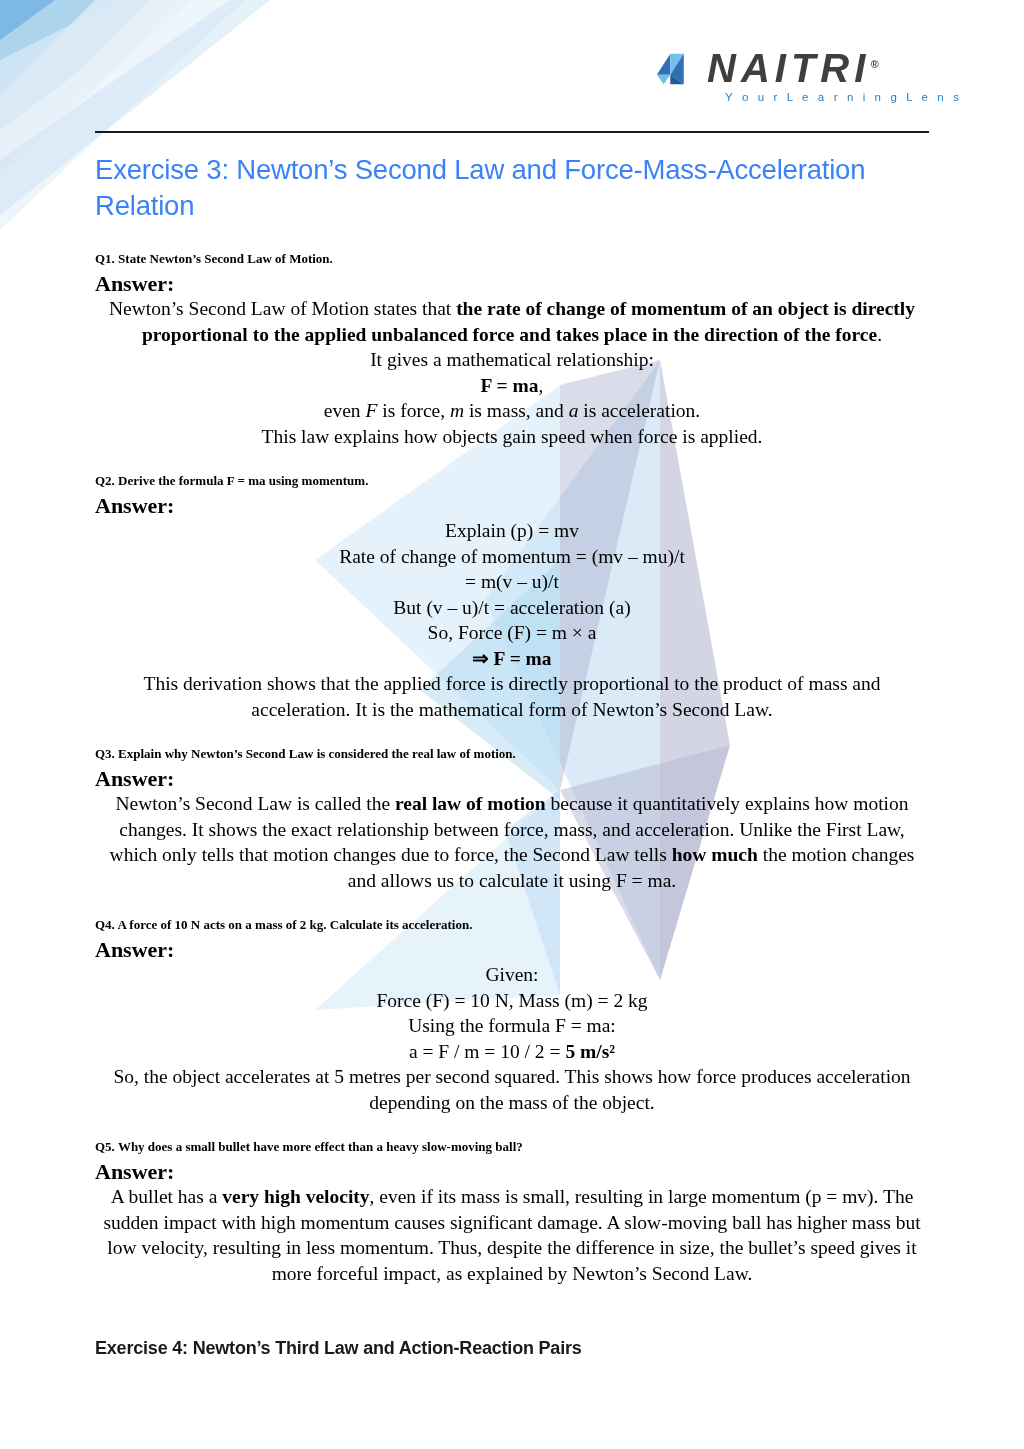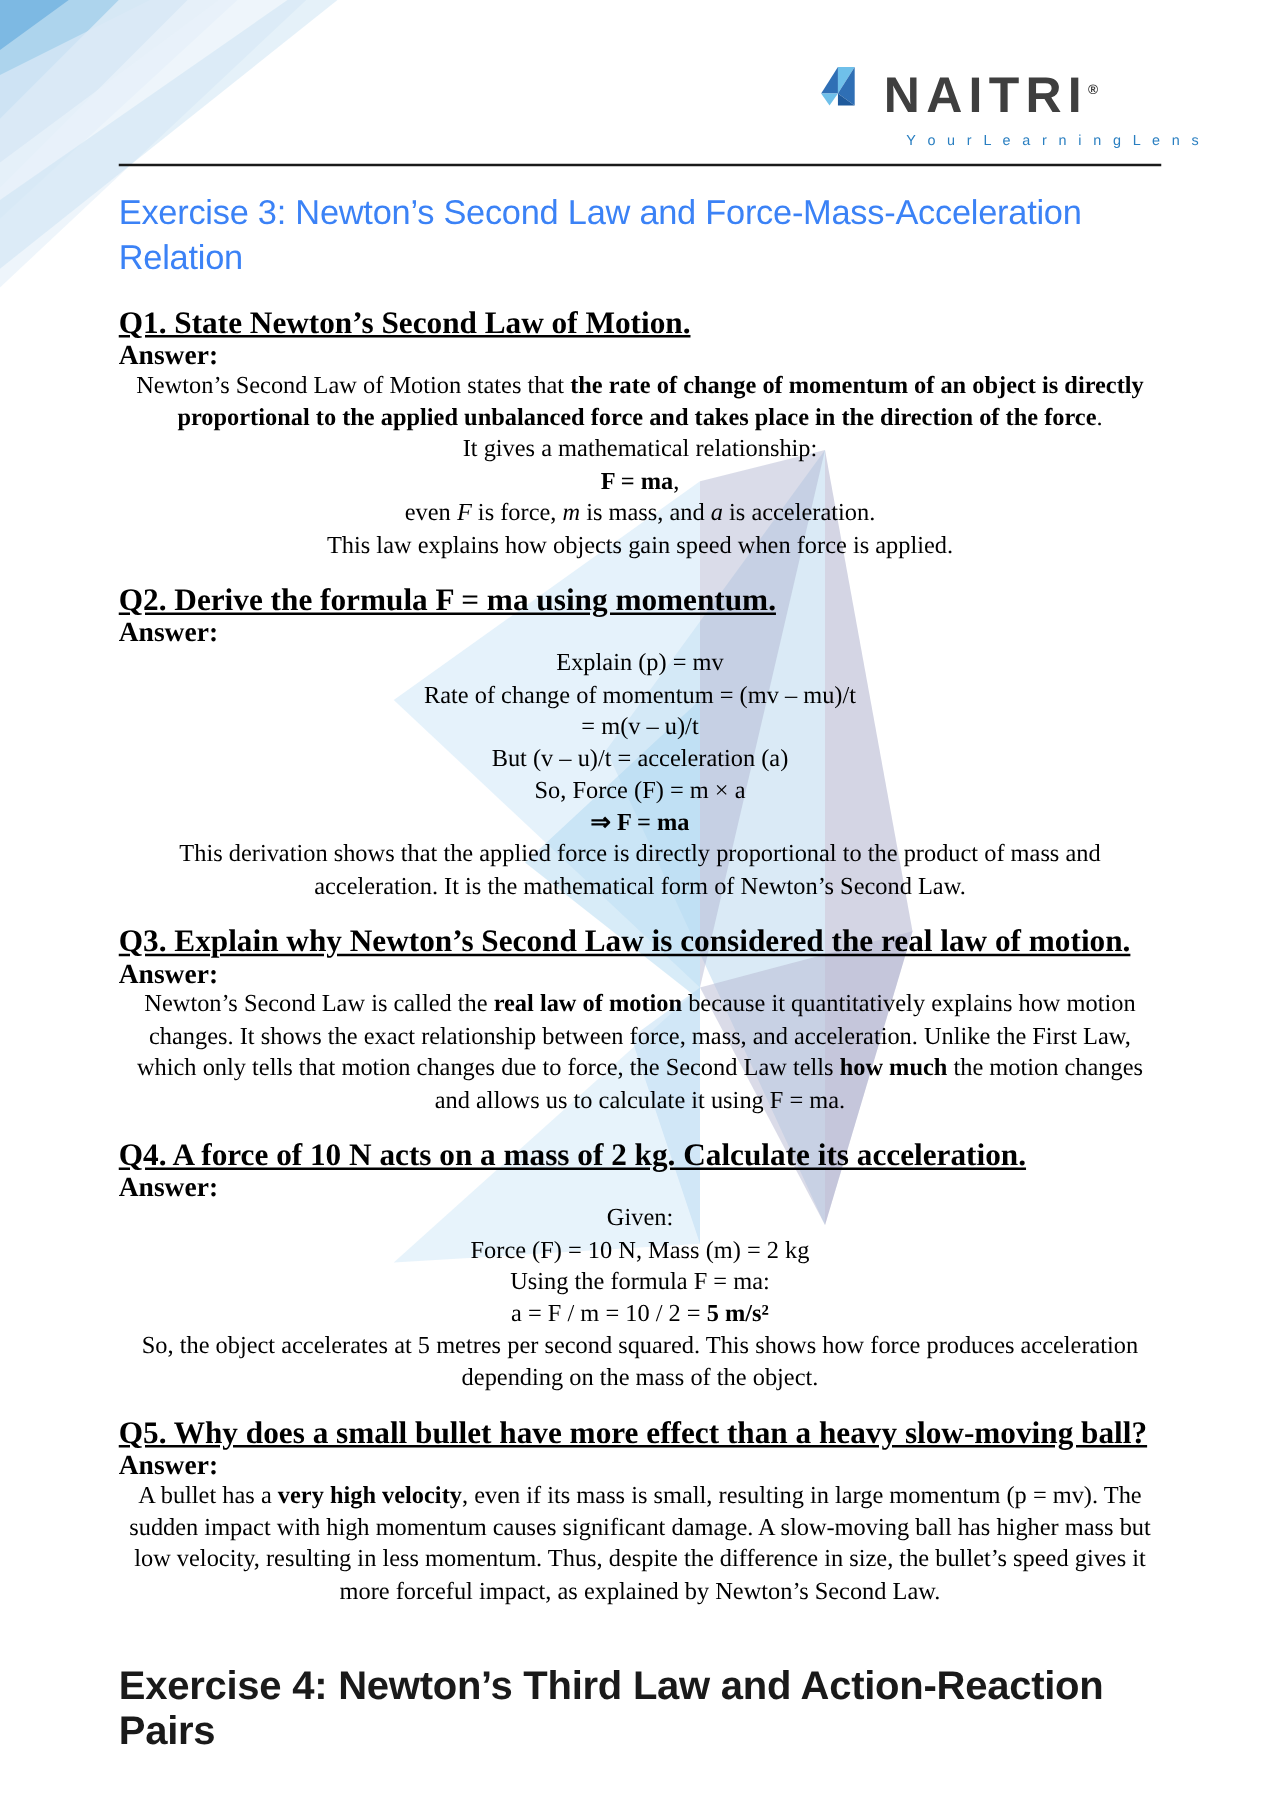--- a/index.html
+++ b/index.html
@@ -48,22 +48,23 @@
     display: flex;
     flex-direction: column;
     align-items: flex-start;
   }
   .logo-word {
     font-family: "Liberation Sans", sans-serif;
     font-weight: bold;
     font-size: 40px;
     letter-spacing: 5px;
     color: #3f3f3f;
-    line-height: 60px;
+    line-height: 44px;
     position: relative;
+    font-style: italic;
   }
   .logo-reg {
     font-size: 11px;
     vertical-align: super;
     letter-spacing: 0;
     color: #3f3f3f;
   }
   .logo-tagline {
     font-family: "Liberation Sans", sans-serif;
     font-size: 11.5px;
@@ -91,36 +92,35 @@
     font-family: "Liberation Sans", sans-serif;
     font-size: 27.5px;
     font-weight: normal;
     line-height: 36px;
     margin: 0 0 22px 0;
     color: #3b82f6;
     letter-spacing: -0.2px;
   }
   h1.ex-title-2 {
     font-family: "Liberation Sans", sans-serif;
-    font-size: 32px;
+    font-size: 18px;
     font-weight: bold;
     line-height: 36px;
     margin: 44px 0 0 0;
     color: #1a1a1a;
     letter-spacing: -0.2px;
   }
   .qa-block {
     margin-bottom: 19px;
   }
   .q-line {
-    font-size: 25px;
+    font-size: 13px;
     font-weight: bold;
     line-height: 25px;
     margin: 0;
-    text-decoration: underline;
   }
   .ans-label {
     font-size: 22px;
     font-weight: bold;
     line-height: 25px;
     margin: 0;
   }
   .p {
     font-size: 19.5px;
     line-height: 25.5px;

